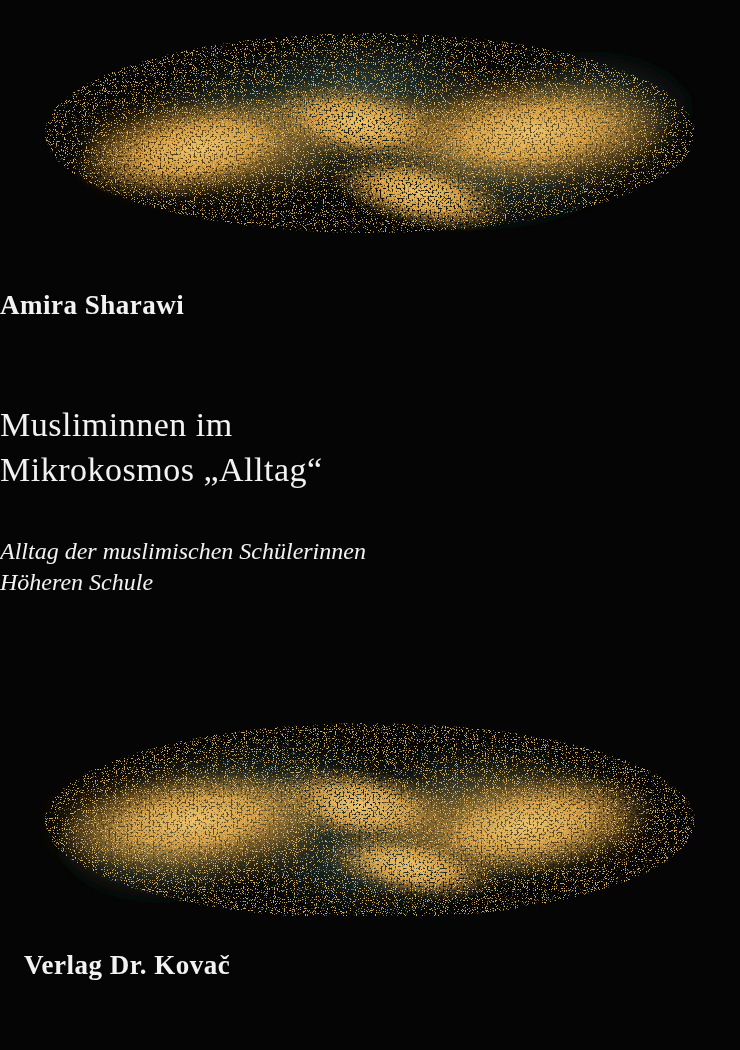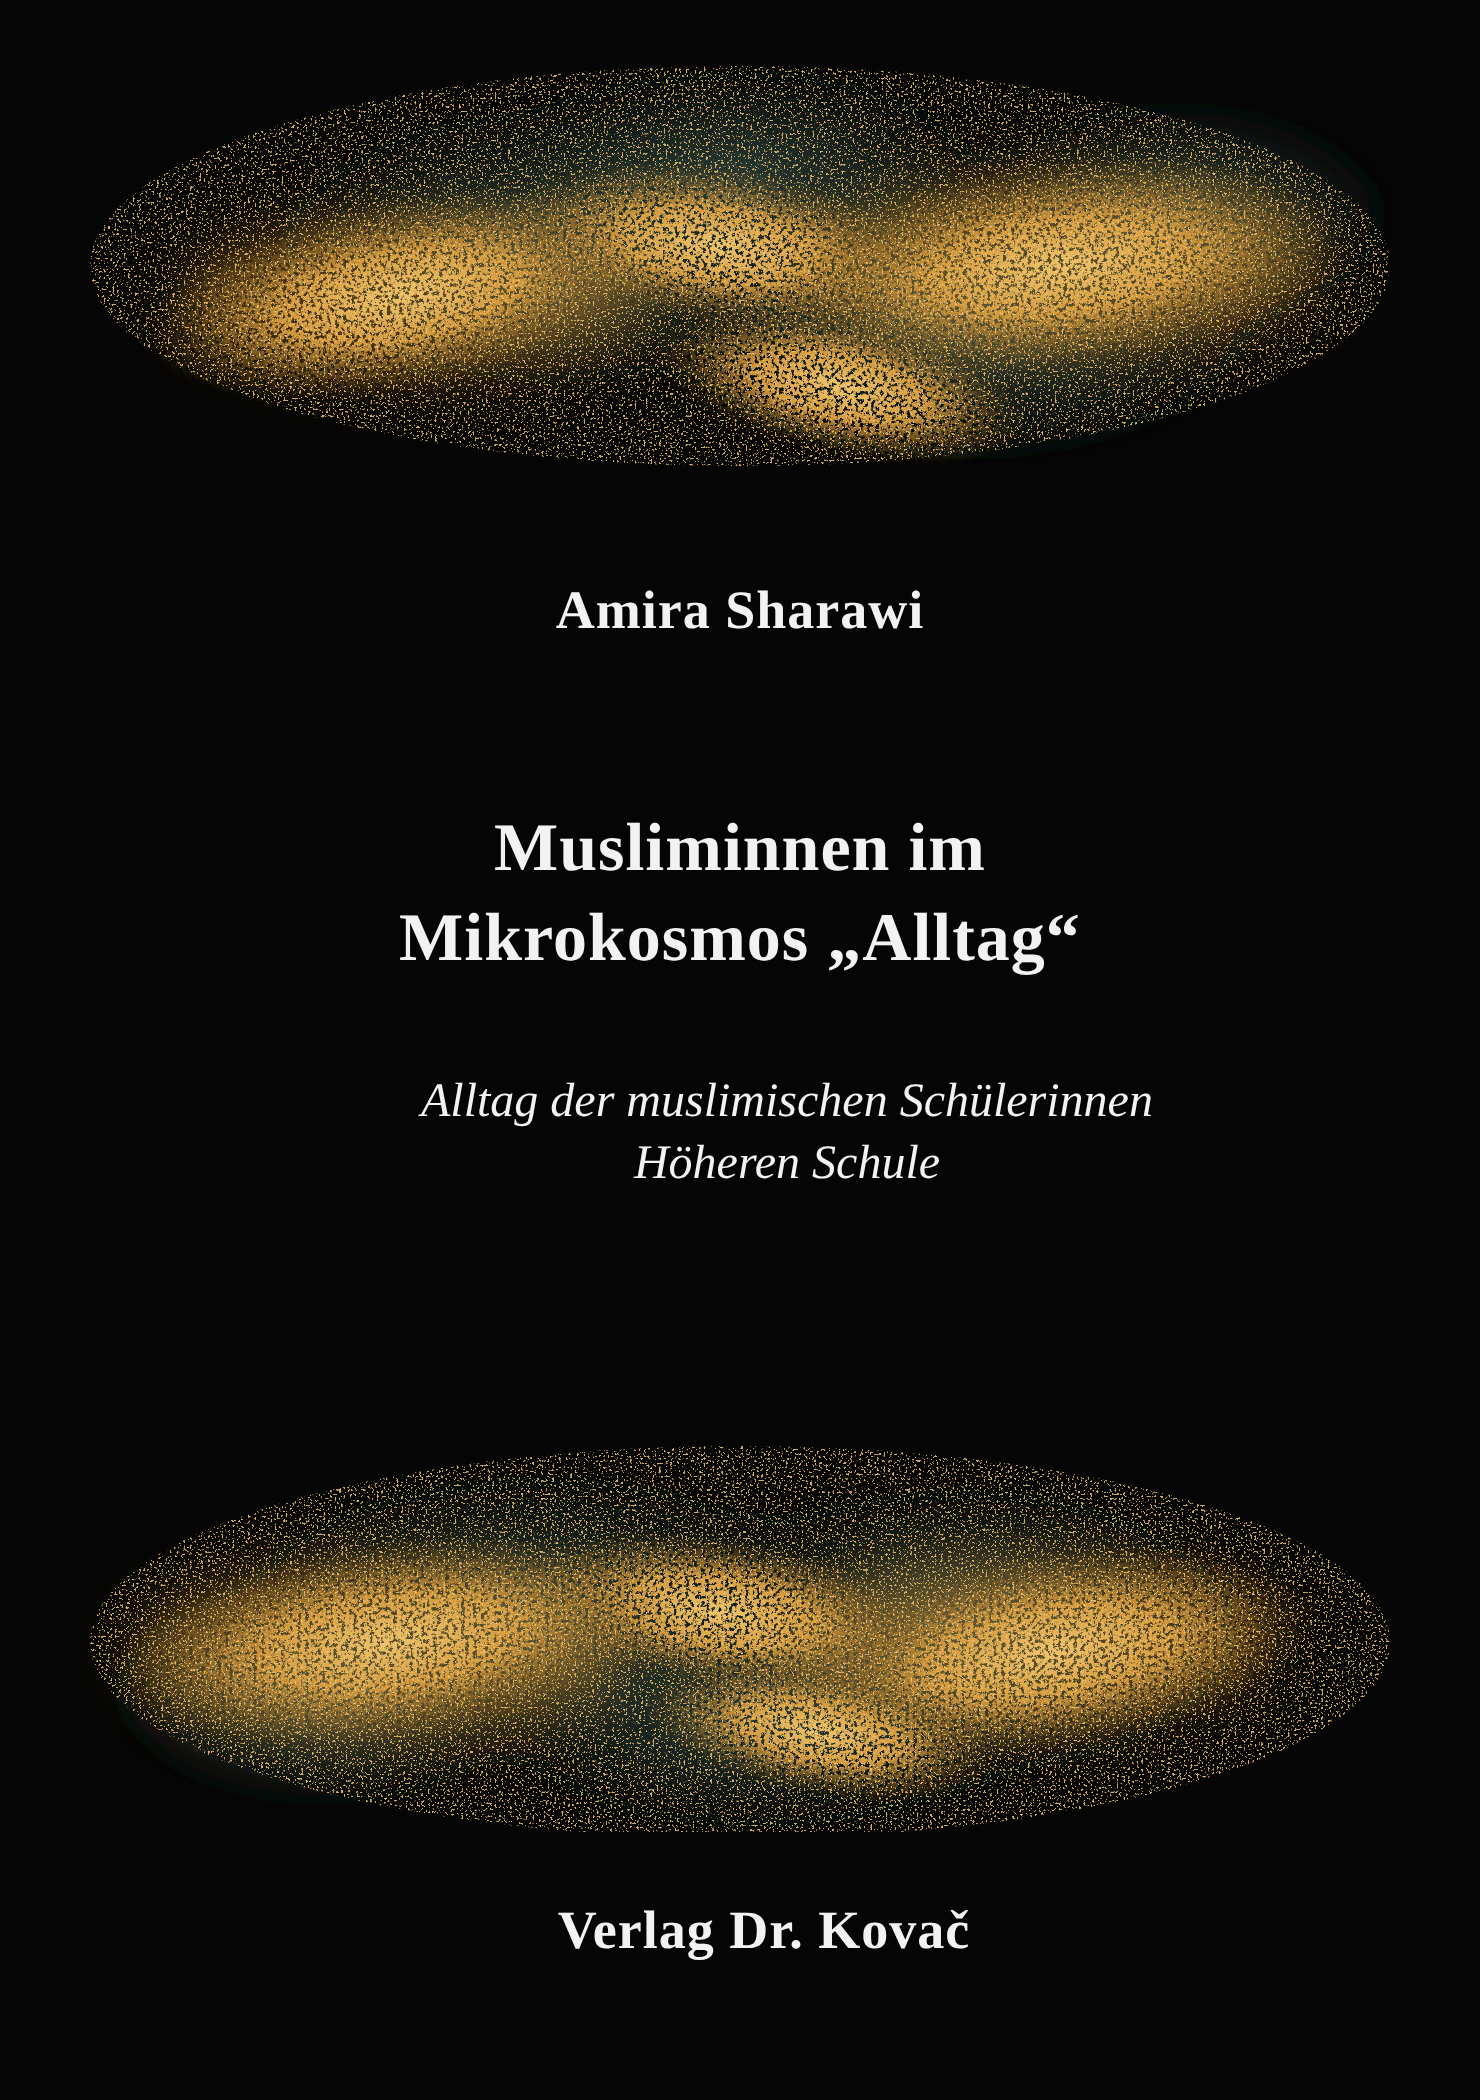--- a/index.html
+++ b/index.html
@@ -25,45 +25,45 @@
     pointer-events: none;
   }
   .dust svg { display: block; width: 100%; height: 100%; }
   .dust-top { top: 18px; }
   .dust-bottom { top: 696px; }
 
   .text-block {
     position: absolute;
     left: 0;
     right: 0;
-    text-align: center;
+    text-align: left;
     white-space: nowrap;
   }
   .author {
     top: 290px;
     font-size: 27px;
     font-weight: bold;
     letter-spacing: 0.5px;
   }
   .title {
     top: 402px;
     font-size: 34px;
-    font-weight: bold;
+    font-weight: normal;
     line-height: 45px;
     margin: 0;
     letter-spacing: 0.5px;
   }
   .title span { display: block; }
   .subtitle {
     top: 536px;
     font-size: 24px;
     font-style: italic;
     line-height: 31px;
   }
-  .subtitle span { display: block; padding-left: 47px; }
+  .subtitle span { display: block; }
   .publisher {
     top: 950px;
     font-size: 27px;
     font-weight: bold;
     letter-spacing: 0.5px;
     padding-left: 24px;
   }
 </style>
 </head>
 <body>

